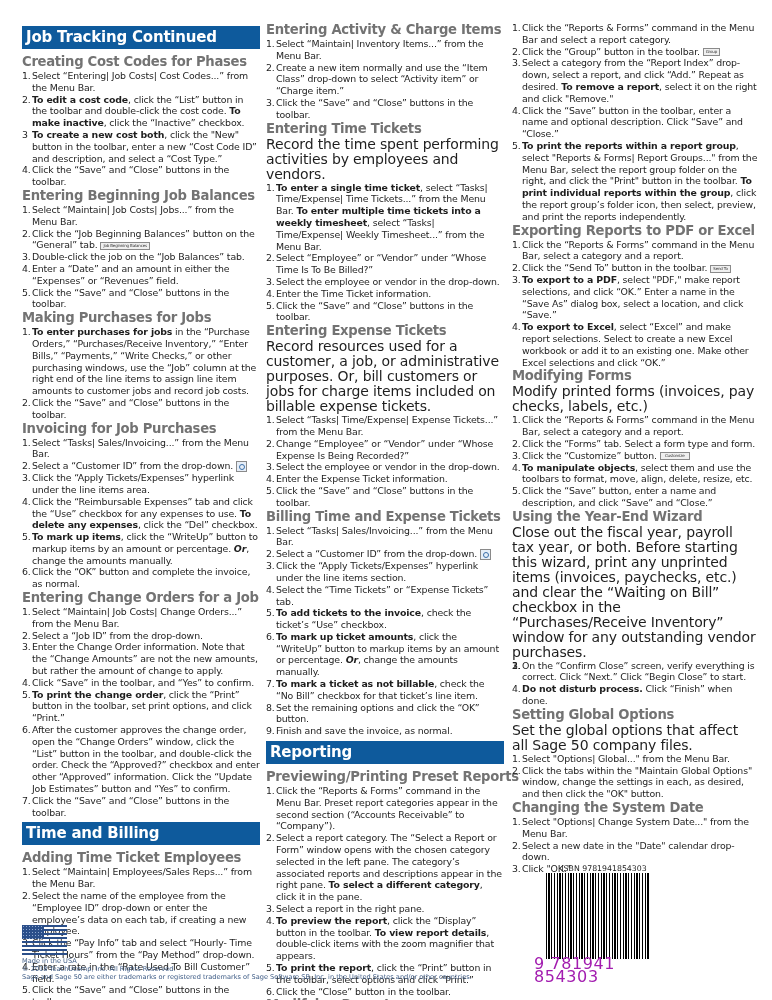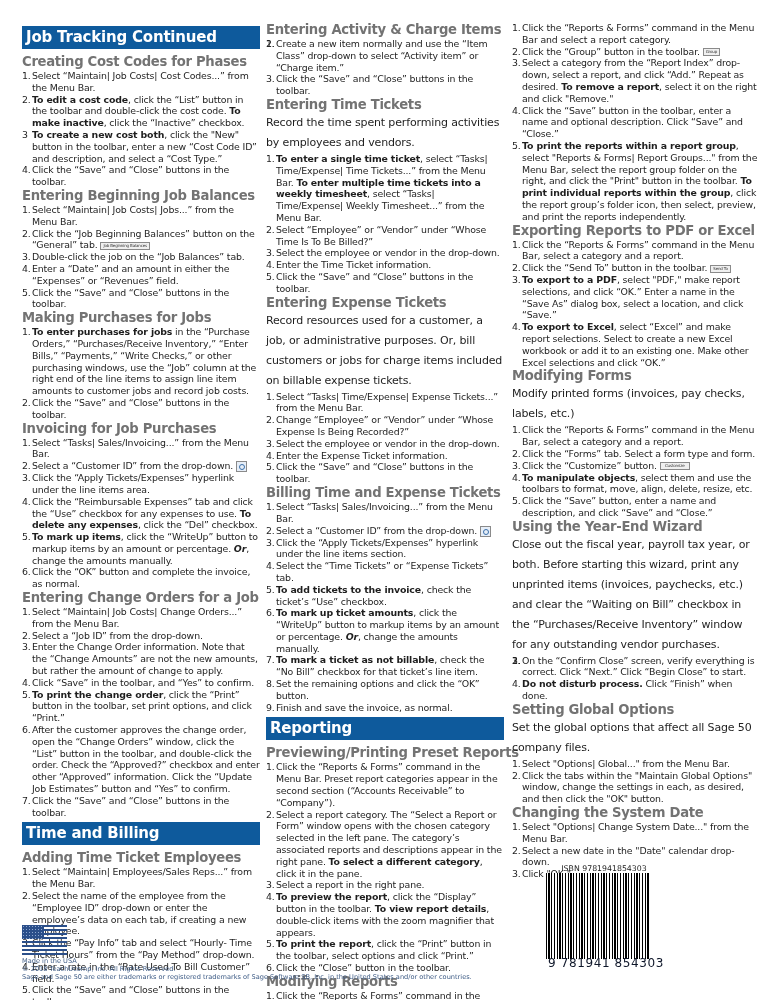--- a/index.html
+++ b/index.html
@@ -12,21 +12,21 @@
   .col3 { left: 512px; width: 246px; }
   .banner {
     background: #0e5a9c; color: #ffffff; font-weight: bold;
     font-size: 15px; line-height: 20px; padding: 1px 0 2px 4px;
     margin: 4px 0 5px 0; letter-spacing: -0.2px;
   }
   .sec-title {
     color: #737373; font-weight: bold; font-size: 13.2px; line-height: 16px;
     margin-top: 0; letter-spacing: -0.3px; white-space: nowrap;
   }
-  .sec-intro { font-size: 11px; line-height: 20px; letter-spacing: -0.15px; }
+  .sec-intro { font-size: 14px; line-height: 15px; letter-spacing: -0.15px; }
   ol { list-style: none; }
   li { position: relative; padding-left: 10px; font-size: 9.4px; line-height: 11.8px; letter-spacing: -0.15px; }
   li .num { position: absolute; left: 0; top: 0; }
   b { font-weight: bold; }
   .ui-btn {
     display: inline-block; border: 1px solid #8a8a8a; background: #f0f0f0;
     font-size: 4px; line-height: 6px; padding: 0 2px; vertical-align: middle; color: #333;
   }
   .ui-icon {
     display: inline-block; width: 11px; height: 11px; border: 1px solid #8a8a8a;
@@ -34,32 +34,32 @@
   }
   .ui-icon::after { content: ""; position: absolute; left: 2px; top: 2px; width: 4px; height: 4px; border: 1px solid #3a6ea8; border-radius: 50%; }
   .footer { position: absolute; left: 22px; top: 925px; width: 500px; }
   .flag { width: 45px; height: 30px; position: relative; margin-bottom: 2px; }
   .flag .stripe { position: absolute; left: 0; width: 45px; height: 2px; background: #2b4f8a; }
   .flag .canton { position: absolute; left: 0; top: 0; width: 22px; height: 14px; background: #2b4f8a; background-image: radial-gradient(#8fa8cf 0.6px, transparent 0.7px); background-size: 3px 3px; }
   .foot-text { font-size: 6.6px; line-height: 8.2px; color: #3c5a84; }
   .isbn { position: absolute; left: 534px; top: 864px; width: 130px; }
   .isbn-label { font-size: 7.8px; line-height: 9px; text-align: center; padding-left: 10px; color: #222; }
   .barcode { height: 86px; margin-left: 12px; width: 104px; background: repeating-linear-gradient(90deg, #000 0 1px, #fff 1px 2px, #000 2px 4px, #fff 4px 5px, #000 5px 6px, #fff 6px 8px, #000 8px 9px, #fff 9px 11px); }
-  .isbn-digits { font-size: 12px; line-height: 13px; letter-spacing: 0.6px; color: #0f172a; margin-top: -2px; text-align: right; }
+  .isbn-digits { font-size: 16px; line-height: 13px; letter-spacing: 0.6px; color: #a21caf; margin-top: -2px; }
 </style>
 </head>
 <body>
 
 <div class="page">
   <div class="col col1">
       <div class="banner">Job Tracking Continued</div>
       <div>
         <div class="sec-title">Creating Cost Codes for Phases</div>
         <ol>
-          <li><span class="num">1.</span><span>Select “Maintain| Job Costs| Cost Codes...” from the Menu Bar.</span></li>
+          <li><span class="num">1.</span><span>Select “Entering| Job Costs| Cost Codes...” from the Menu Bar.</span></li>
           <li><span class="num">2.</span><span><b>To edit a cost code</b>, click the “List” button in the toolbar and double-click the cost code. <b>To make inactive</b>, click the “Inactive” checkbox.</span></li>
           <li><span class="num">3</span><span><b>To create a new cost both</b>, click the "New" button in the toolbar, enter a new “Cost Code ID” and description, and select a “Cost Type.”</span></li>
           <li><span class="num">4.</span><span>Click the “Save” and “Close” buttons in the toolbar.</span></li>
         </ol>
       </div>
       <div>
         <div class="sec-title">Entering Beginning Job Balances</div>
         <ol>
           <li><span class="num">1.</span><span>Select “Maintain| Job Costs| Jobs...” from the Menu Bar.</span></li>
           <li><span class="num">2.</span><span>Click the “Job Beginning Balances” button on the “General” tab. <span class="ui-btn">Job Beginning Balances</span></span></li>
@@ -107,21 +107,21 @@
           <li><span class="num">3.</span><span>Click the “Pay Info” tab and select “Hourly- Time Ticket Hours” from the “Pay Method” drop-down.</span></li>
           <li><span class="num">4.</span><span>Enter a rate in the “Rate Used To Bill Customer” field.</span></li>
           <li><span class="num">5.</span><span>Click the “Save” and “Close” buttons in the toolbar.</span></li>
         </ol>
       </div>
     </div>
   <div class="col col2">
       <div>
         <div class="sec-title">Entering Activity &amp; Charge Items</div>
         <ol>
-          <li><span class="num">1.</span></li>
+          <li><span class="num">1.</span><span>Select “Maintain| Inventory Items...” from the Menu Bar.</span></li>
           <li><span class="num">2.</span><span>Create a new item normally and use the “Item Class” drop-down to select “Activity item” or “Charge item.”</span></li>
           <li><span class="num">3.</span><span>Click the “Save” and “Close” buttons in the toolbar.</span></li>
         </ol>
       </div>
       <div>
         <div class="sec-title">Entering Time Tickets</div>
         <div class="sec-intro">Record the time spent performing activities by employees and vendors.</div>
         <ol>
           <li><span class="num">1.</span><span><b>To enter a single time ticket</b>, select “Tasks| Time/Expense| Time Tickets...” from the Menu Bar. <b>To enter multiple time tickets into a weekly timesheet</b>, select “Tasks| Time/Expense| Weekly Timesheet...” from the Menu Bar.</span></li>
           <li><span class="num">2.</span><span>Select “Employee” or “Vendor” under “Whose Time Is To Be Billed?”</span></li>

